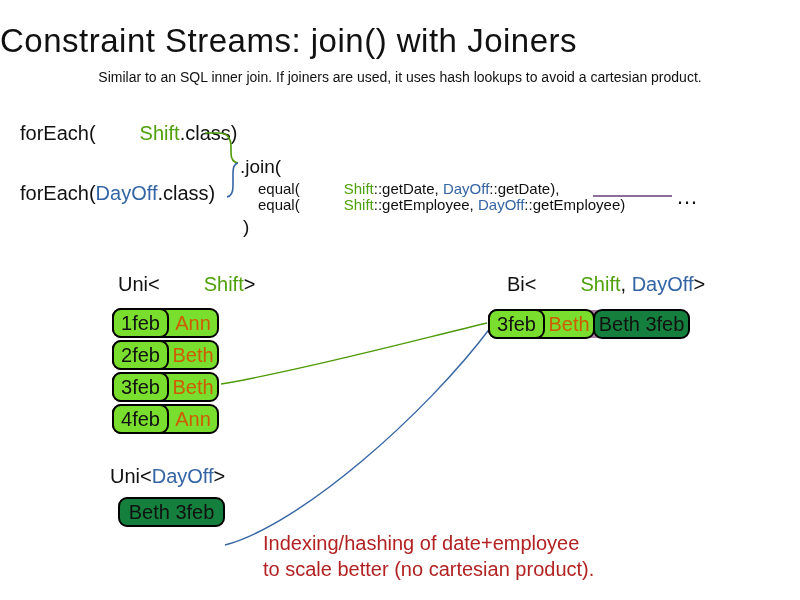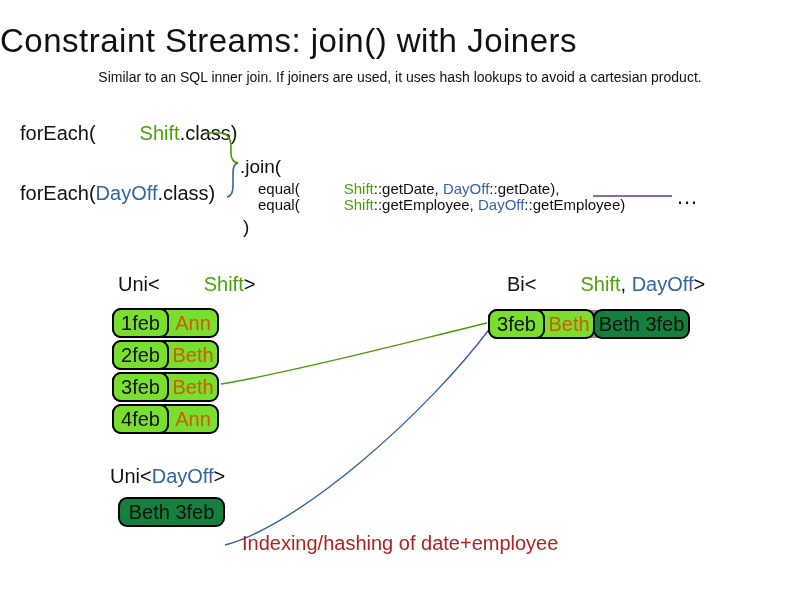--- a/index.html
+++ b/index.html
@@ -76,21 +76,21 @@
   }
   .tuple-purple {
     left: 490px; top: 310px; width: 198px; height: 28px;
     background: #ad7fa8; border-radius: 9px;
   }
   .bi-shift-box { left: 488px; top: 309px; }
   .bi-dayoff-box { left: 593px; top: 309px; width: 97px; }
 
   
   .note {
-    left: 242px; top: 530px;
+    left: 263px; top: 530px;
     font-size: 20px; line-height: 26px;
     color: #b22222;
     white-space: pre;
   }
 
   svg.overlay { position: absolute; left: 0; top: 0; pointer-events: none; }
 </style>
 </head>
 <body>
 
@@ -154,13 +154,13 @@
 </div>
 
 <div class="abs dlabel" style="left:110px; top:465px;"><span>Uni&lt;</span><span class="c-blue">DayOff</span><span>&gt;</span></div>
 
 <div class="abs" style="left:118px; top:497px;">
   <div class="row-box blue-fill">
     <div class="plain-cell">Beth 3feb</div>
   </div>
 </div>
 
-<div class="abs note"><span>Indexing/hashing of date+employee</span><br></div>
+<div class="abs note"><span>Indexing/hashing of date+employee</span><br><span>to scale better (no cartesian product).</span></div>
 
 </body></html>

